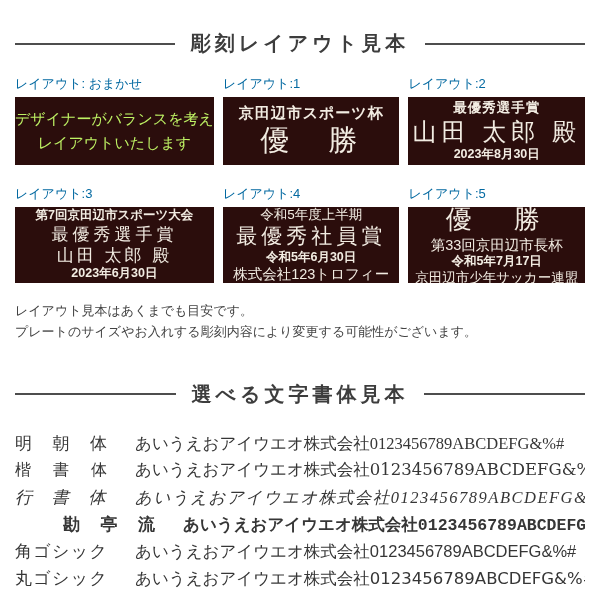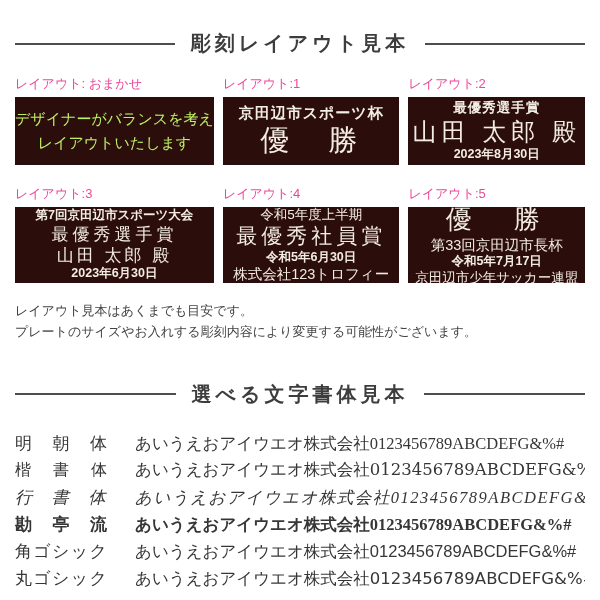--- a/index.html
+++ b/index.html
@@ -7,21 +7,21 @@
   body { font-family:"Liberation Sans","DejaVu Sans",sans-serif; color:#333; }
   .page { width:600px; height:600px; padding:30px 15px 0 15px; }
 
   
   .section-header { display:flex; align-items:center; gap:16px; }
   .section-header .rule { flex:1; height:2px; background:#4d4d4d; }
   .section-title { font-size:20px; font-weight:700; letter-spacing:4px; color:#3d3d3d; white-space:nowrap; }
 
   
   .plates-grid { display:grid; grid-template-columns:repeat(3,1fr); column-gap:9px; row-gap:20px; margin-top:18px; }
-  .plate-label { font-size:13px; color:#ec4899; margin-bottom:4px; white-space:nowrap; }
+  .plate-label { font-size:13px; color:#0369a1; margin-bottom:4px; white-space:nowrap; }
   .plate {
     background:#2b0d0c; color:#f2ece2; height:68px; width:100%;
     display:flex; flex-direction:column; align-items:center; justify-content:center;
     text-align:center; overflow:hidden;
   }
   .plate-cell:nth-child(n+4) .plate { height:76px; }
   .plate.omakase .pl { color:#bef264; }
   .pl { line-height:1.25; white-space:nowrap; } .t12 { font-size:12.5px;font-weight:bold; } .t13 { font-size:13.5px; }
   .t14 { font-size:14.5px; } .t15 { font-size:15px; }  .t17 { font-size:17px; }
   .t21 { font-size:21px; }  .t24 { font-size:24px; }  .t26 { font-size:26px; } .t29 { font-size:29px; }
@@ -35,21 +35,21 @@
   
   .fonts-header { margin-top:38px; }
   .font-rows { margin-top:24px; }
   .font-row { display:flex; align-items:baseline; height:27px; color:#363636; }
   .font-name { width:92px; font-size:17px; text-align:justify; text-align-last:justify; flex:0 0 92px; }
   .font-sample { margin-left:28px; font-size:16.5px; white-space:nowrap; overflow:hidden; flex:1; }
   .f-mincho  { font-family:"Liberation Serif","DejaVu Serif",serif; }
   .f-kaisho  { font-family:"DejaVu Serif","Liberation Serif",serif; font-size:16px; }
   .f-kaisho .font-name { font-size:16px; }
   .f-gyosho  { font-family:"Liberation Serif","DejaVu Serif",serif; font-style:italic; letter-spacing:1.5px;justify-content:space-between; }
-  .f-kantei  { font-family:Liberation Serif, serif; font-weight:700; }
+  .f-kantei  { font-family:Liberation Mono, monospace; font-weight:700;margin-left:48px; }
   .f-kaku    { font-family:"Liberation Sans","DejaVu Sans",sans-serif; }
   .f-maru    { font-family:"DejaVu Sans","Liberation Sans",sans-serif; }
 </style>
 </head>
 <body>
 
 <div class="page">
 
   <div class="section-header">
     <span class="rule"></span>

